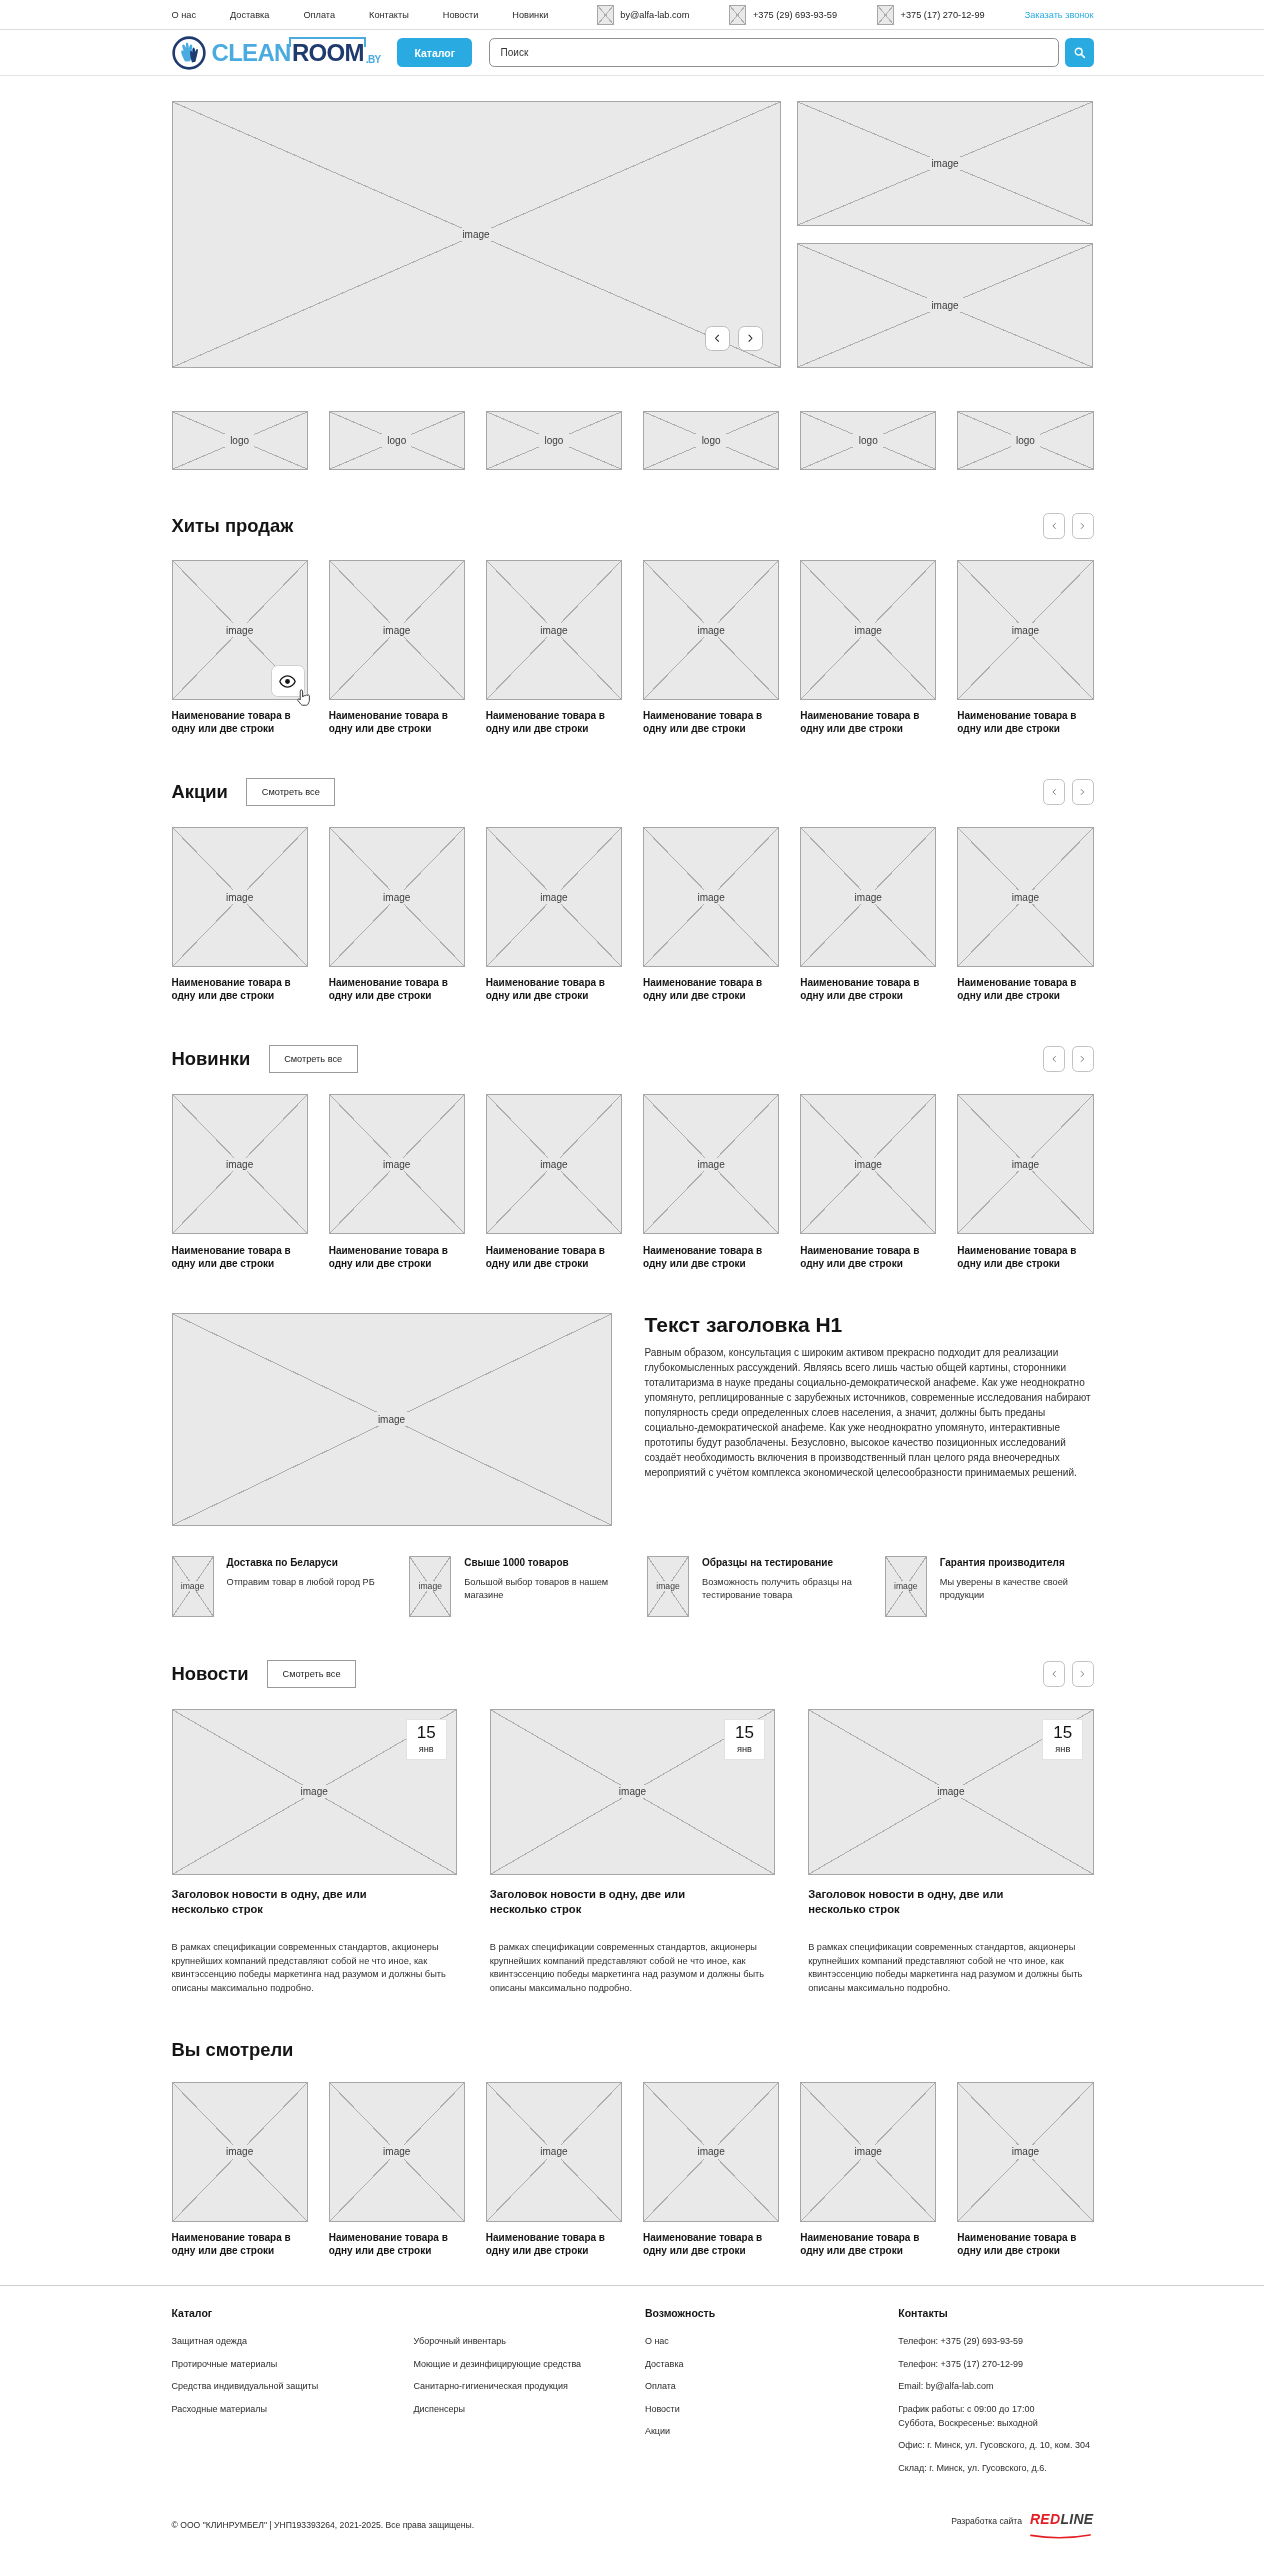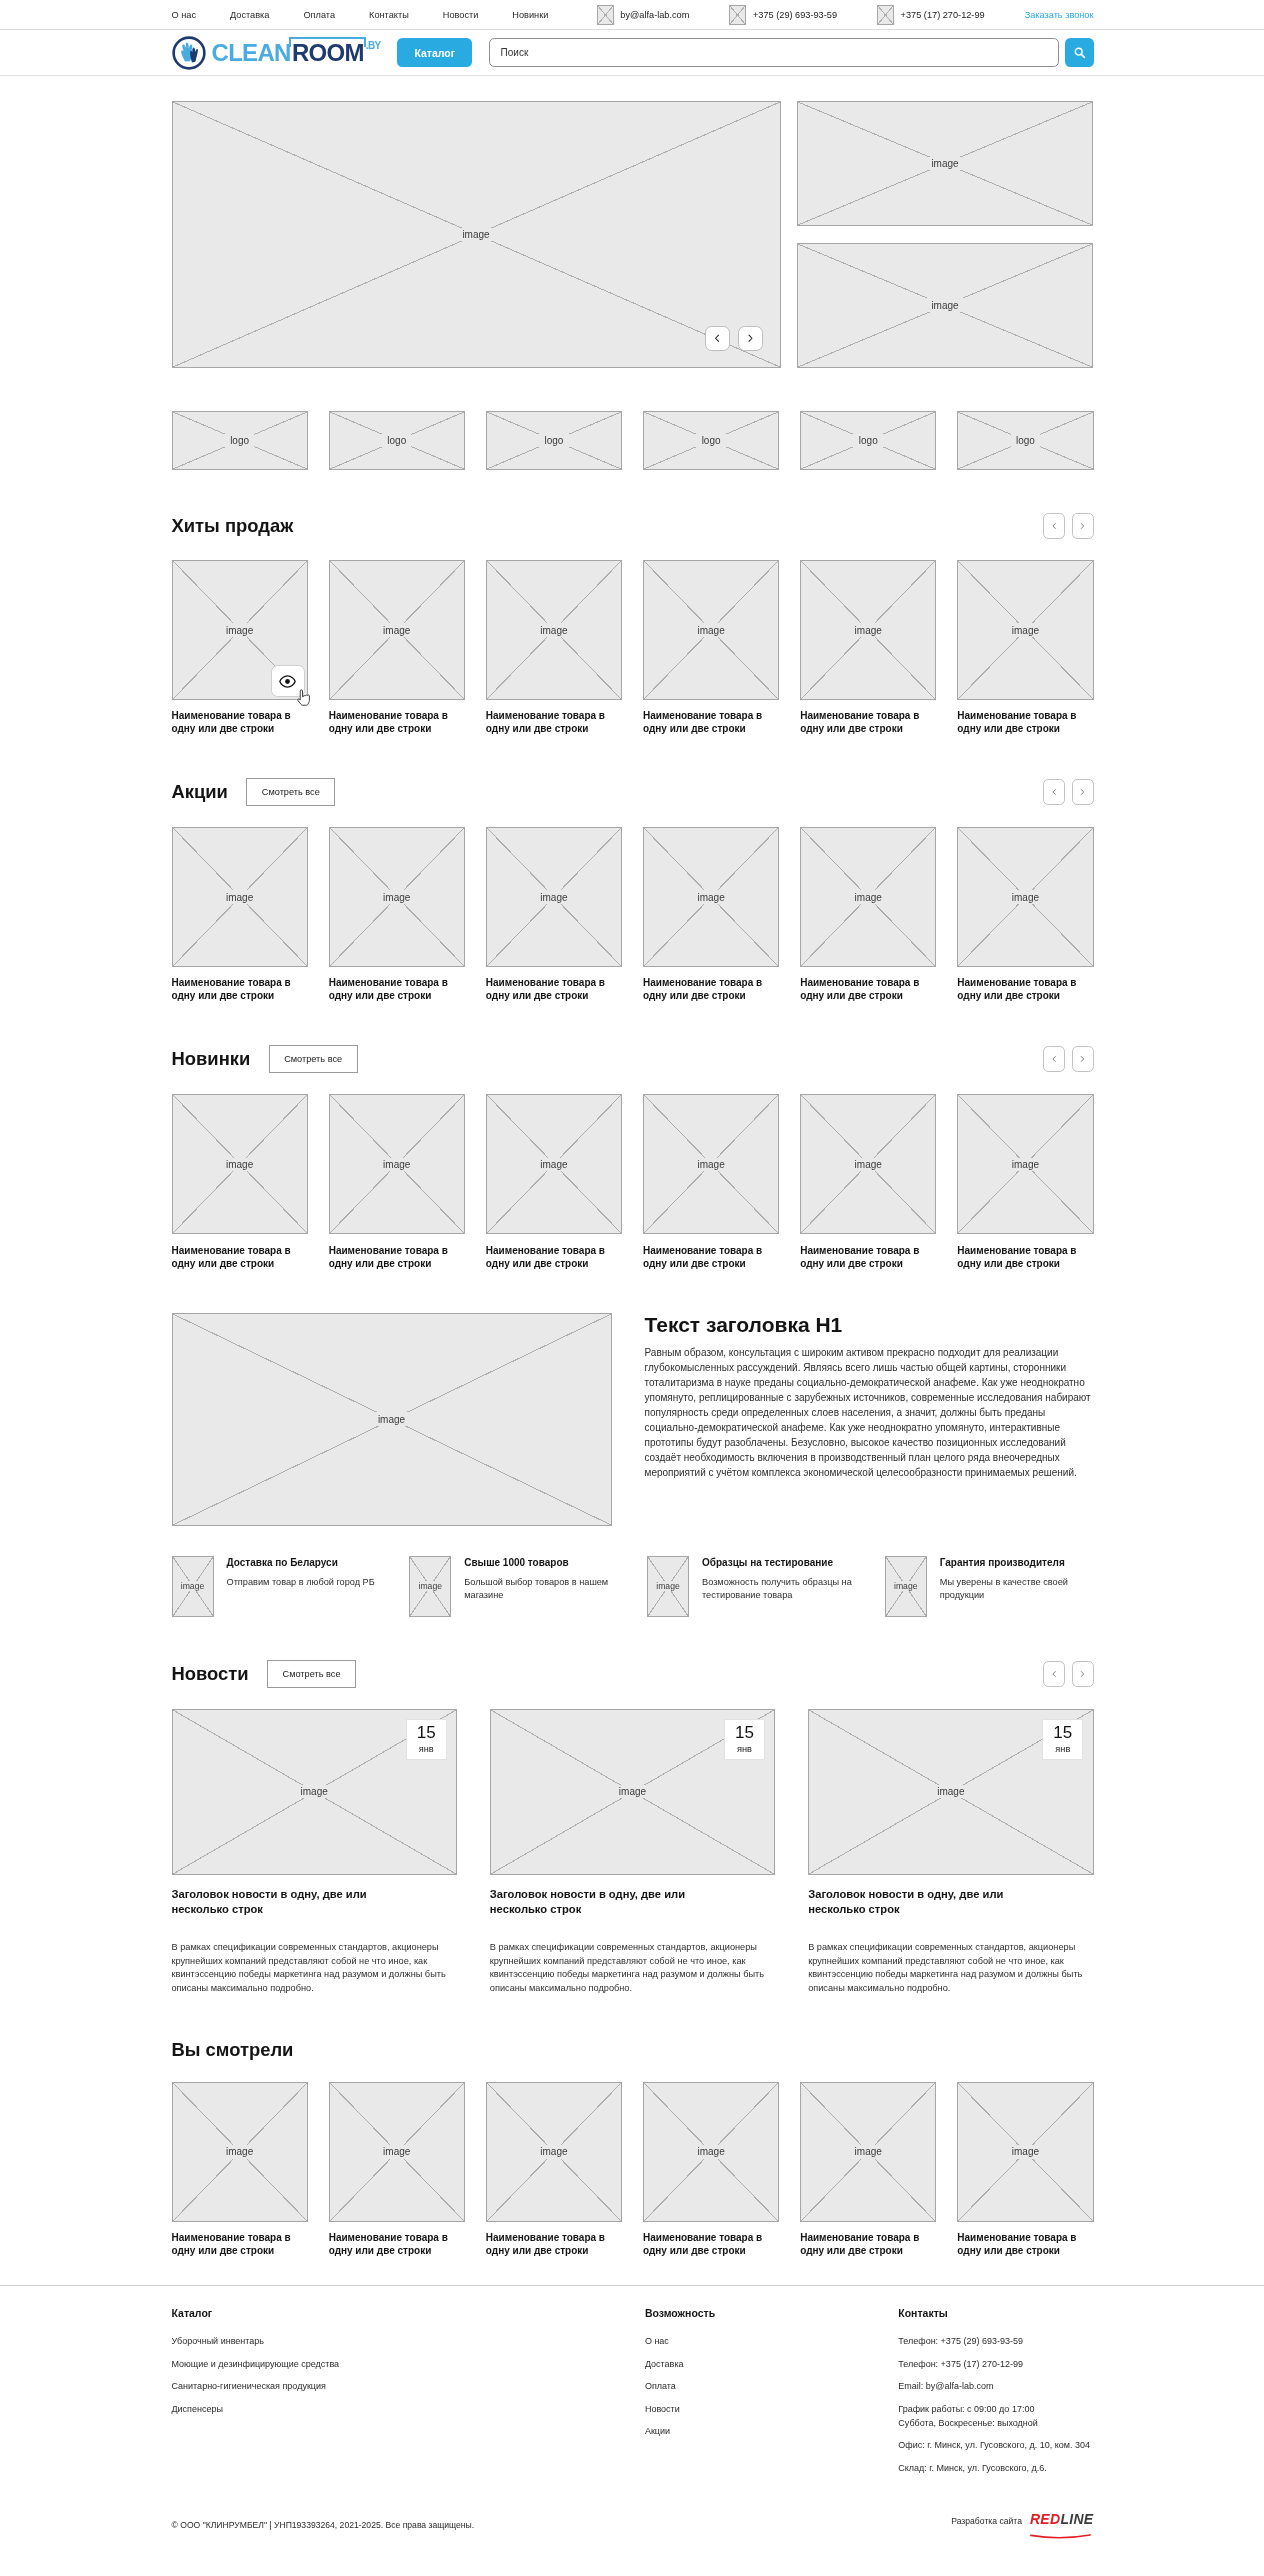--- a/index.html
+++ b/index.html
@@ -18,21 +18,21 @@
 
 .ph{position:relative;border:0.7px solid #a6a6a6;display:flex;align-items:center;justify-content:center;background:
  linear-gradient(to top right,transparent calc(50% - 0.5px),#aeaeae calc(50% - 0.5px),#aeaeae calc(50% + 0.5px),transparent calc(50% + 0.5px)),
  linear-gradient(to bottom right,transparent calc(50% - 0.5px),#aeaeae calc(50% - 0.5px),#aeaeae calc(50% + 0.5px),transparent calc(50% + 0.5px)),#e9e9e9}
 .ph>span{background:#e9e9e9;padding:1.3px 5.3px;font-size:10px;color:#3c3c3c}
 .mini-ph{width:17px;height:20px;flex:none}
 
 .header{border-bottom:0.7px solid #e3e3e3}
 .header .wrap{display:flex;align-items:center;height:45px;gap:17px}
 .logo{display:flex;align-items:center;gap:6px;cursor:pointer}
-.logo-text{font-size:24px;font-weight:700;letter-spacing:-0.7px;display:flex;align-items:flex-start;line-height:1}
+.logo-text{font-size:24px;font-weight:700;letter-spacing:-0.7px;display:flex;align-items:flex-end;line-height:1}
 .logo-clean{color:var(--logo-light)}
 .logo-room{color:var(--logo-navy);position:relative;margin-left:1.3px}
 .logo-room::before{content:"";position:absolute;top:-4px;left:-3.3px;right:-2px;height:8.6px;border:2px solid var(--logo-light);border-bottom:none}
 .logo-tld{color:var(--logo-light);font-size:10px;font-weight:700;margin-left:2px}
 .btn-catalog{background:var(--accent);color:#fff;font-size:10.5px;font-weight:700;border:none;border-radius:5.3px;height:29px;padding:0 17px;cursor:pointer;font-family:inherit}
 .search{flex:1;display:flex;gap:5.3px}
 .search input{flex:1;height:29px;border:0.7px solid #8f8f8f;border-radius:5.3px;padding:0 10.5px;font-size:10px;font-family:inherit;color:#222}
 .search input::placeholder{color:#333;opacity:1}
 .btn-search{width:29px;height:29px;background:var(--accent);border:none;border-radius:5.3px;display:flex;align-items:center;justify-content:center;cursor:pointer;flex:none}
 
@@ -516,20 +516,26 @@
 
 </div>
 
 <footer class="footer">
   <div class="wrap">
     <div class="footer-cols">
       <div>
         <h4>Каталог</h4>
         <div class="fc-links">
           <ul class="flist">
+            <li><a>Защитная одежда</a></li>
+            <li><a>Протирочные материалы</a></li>
+            <li><a>Средства индивидуальной защиты</a></li>
+            <li><a>Расходные материалы</a></li>
+          </ul>
+          <ul class="flist">
             <li><a>Уборочный инвентарь</a></li>
             <li><a>Моющие и дезинфицирующие средства</a></li>
             <li><a>Санитарно-гигиеническая продукция</a></li>
             <li><a>Диспенсеры</a></li>
           </ul>
         </div>
       </div>
       <div>
         <h4>Возможность</h4>
         <ul class="flist">

